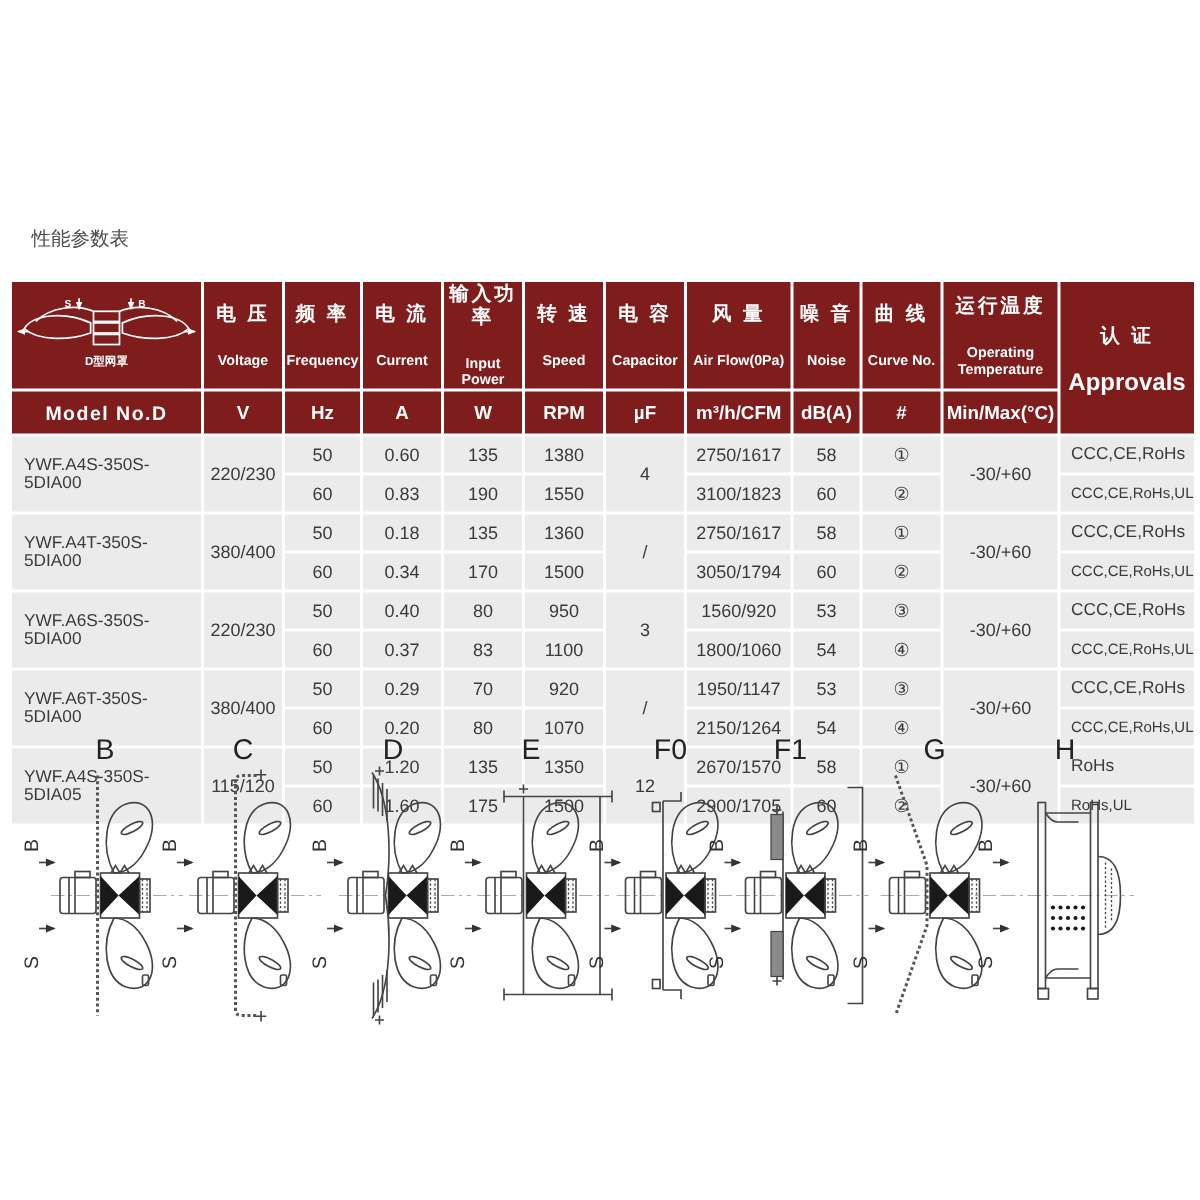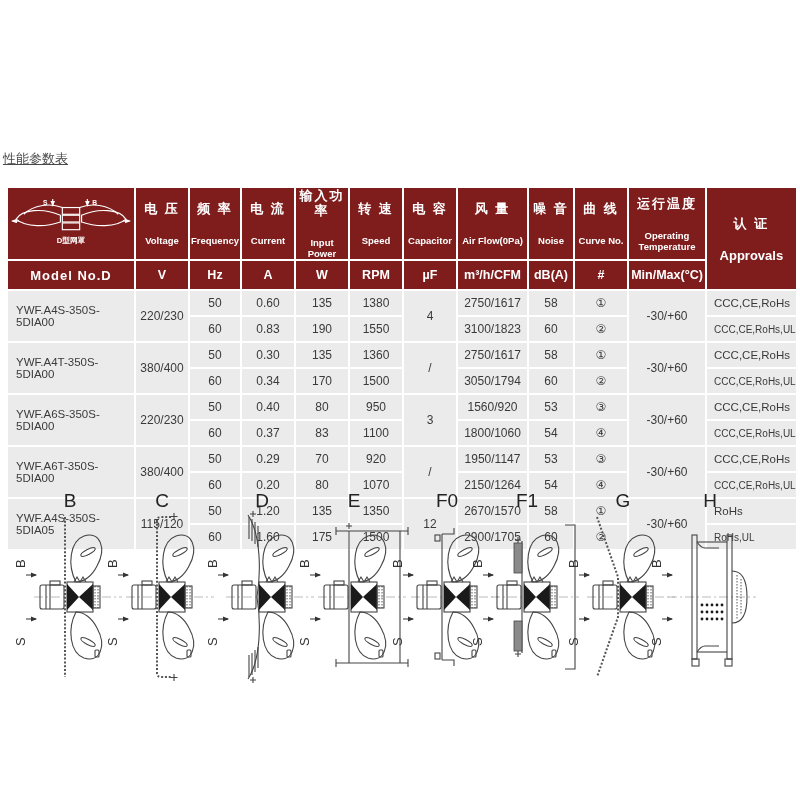--- a/index.html
+++ b/index.html
@@ -1,17 +1,17 @@
 <!DOCTYPE html>
 <html><head>
 <meta charset="utf-8">
 <style>
   html,body{margin:0;padding:0;background:#fff;}
   body{width:800px;height:800px;position:relative;font-family:"Liberation Sans","DejaVu Sans",sans-serif;overflow:hidden;}
-  .page-title{position:absolute;left:3px;top:150px;font-size:13px;color:#4a4a4a;text-decoration:underline;}
+  .page-title{position:absolute;left:21px;top:150px;font-size:13px;color:#4a4a4a;}
   table.spec{position:absolute;left:6px;top:186px;border-collapse:separate;border-spacing:2px;table-layout:fixed;}
   table.spec td{overflow:hidden;padding:0;vertical-align:middle;}
   td.h{background:#7f1d1d;color:#fff;text-align:center;font-weight:bold;}
   td.h .zh{font-size:13px;letter-spacing:2px;line-height:15px;}
   td.h .en{font-size:9.5px;line-height:11px;margin-top:19px;letter-spacing:0;}
   td.h.unit{font-size:12.5px;}
   td.h.modelh{font-size:13px;letter-spacing:1px;}
   td.d{background:#ebebeb;color:#3a3a3a;font-size:12px;text-align:center;}
   td.d.model{text-align:left;padding-left:8px;font-size:11.5px;}
   td.d.ap{text-align:left;padding-left:7px;}
@@ -112,21 +112,21 @@
     <td class="h">
           <div class="zh">曲 线</div>
           <div class="en">Curve No.</div>
         </td>
     <td class="h">
           <div class="zh">运行温度</div>
           <div class="en">Operating Temperature</div>
         </td>
     <td class="h" rowspan="2">
           <div class="zh">认 证</div>
-          <div class="en" style="font-size:13px">Approvals</div>
+          <div class="en" style="font-size:16px">Approvals</div>
         </td>
   </tr>
   <tr class="hr2">
     <td class="h modelh">Model No.D</td>
     <td class="h unit">V</td>
     <td class="h unit">Hz</td>
     <td class="h unit">A</td>
     <td class="h unit">W</td>
     <td class="h unit">RPM</td>
     <td class="h unit">µF</td>
@@ -158,21 +158,21 @@
     <td class="d">3100/1823</td>
     <td class="d">60</td>
     <td class="d">②</td>
     <td class="d ap ap-sm">CCC,CE,RoHs,UL</td>
   </tr>
 
   <tr class="dr">
     <td class="d model" rowspan="2">YWF.A4T-350S-5DIA00</td>
     <td class="d" rowspan="2">380/400</td>
     <td class="d">50</td>
-    <td class="d">0.30</td>
+    <td class="d">0.18</td>
     <td class="d">135</td>
     <td class="d">1360</td>
     <td class="d" rowspan="2">/</td>
     <td class="d">2750/1617</td>
     <td class="d">58</td>
     <td class="d">①</td>
     <td class="d" rowspan="2">-30/+60</td>
     <td class="d ap ap-lg">CCC,CE,RoHs</td>
   </tr>
   <tr class="dr">

